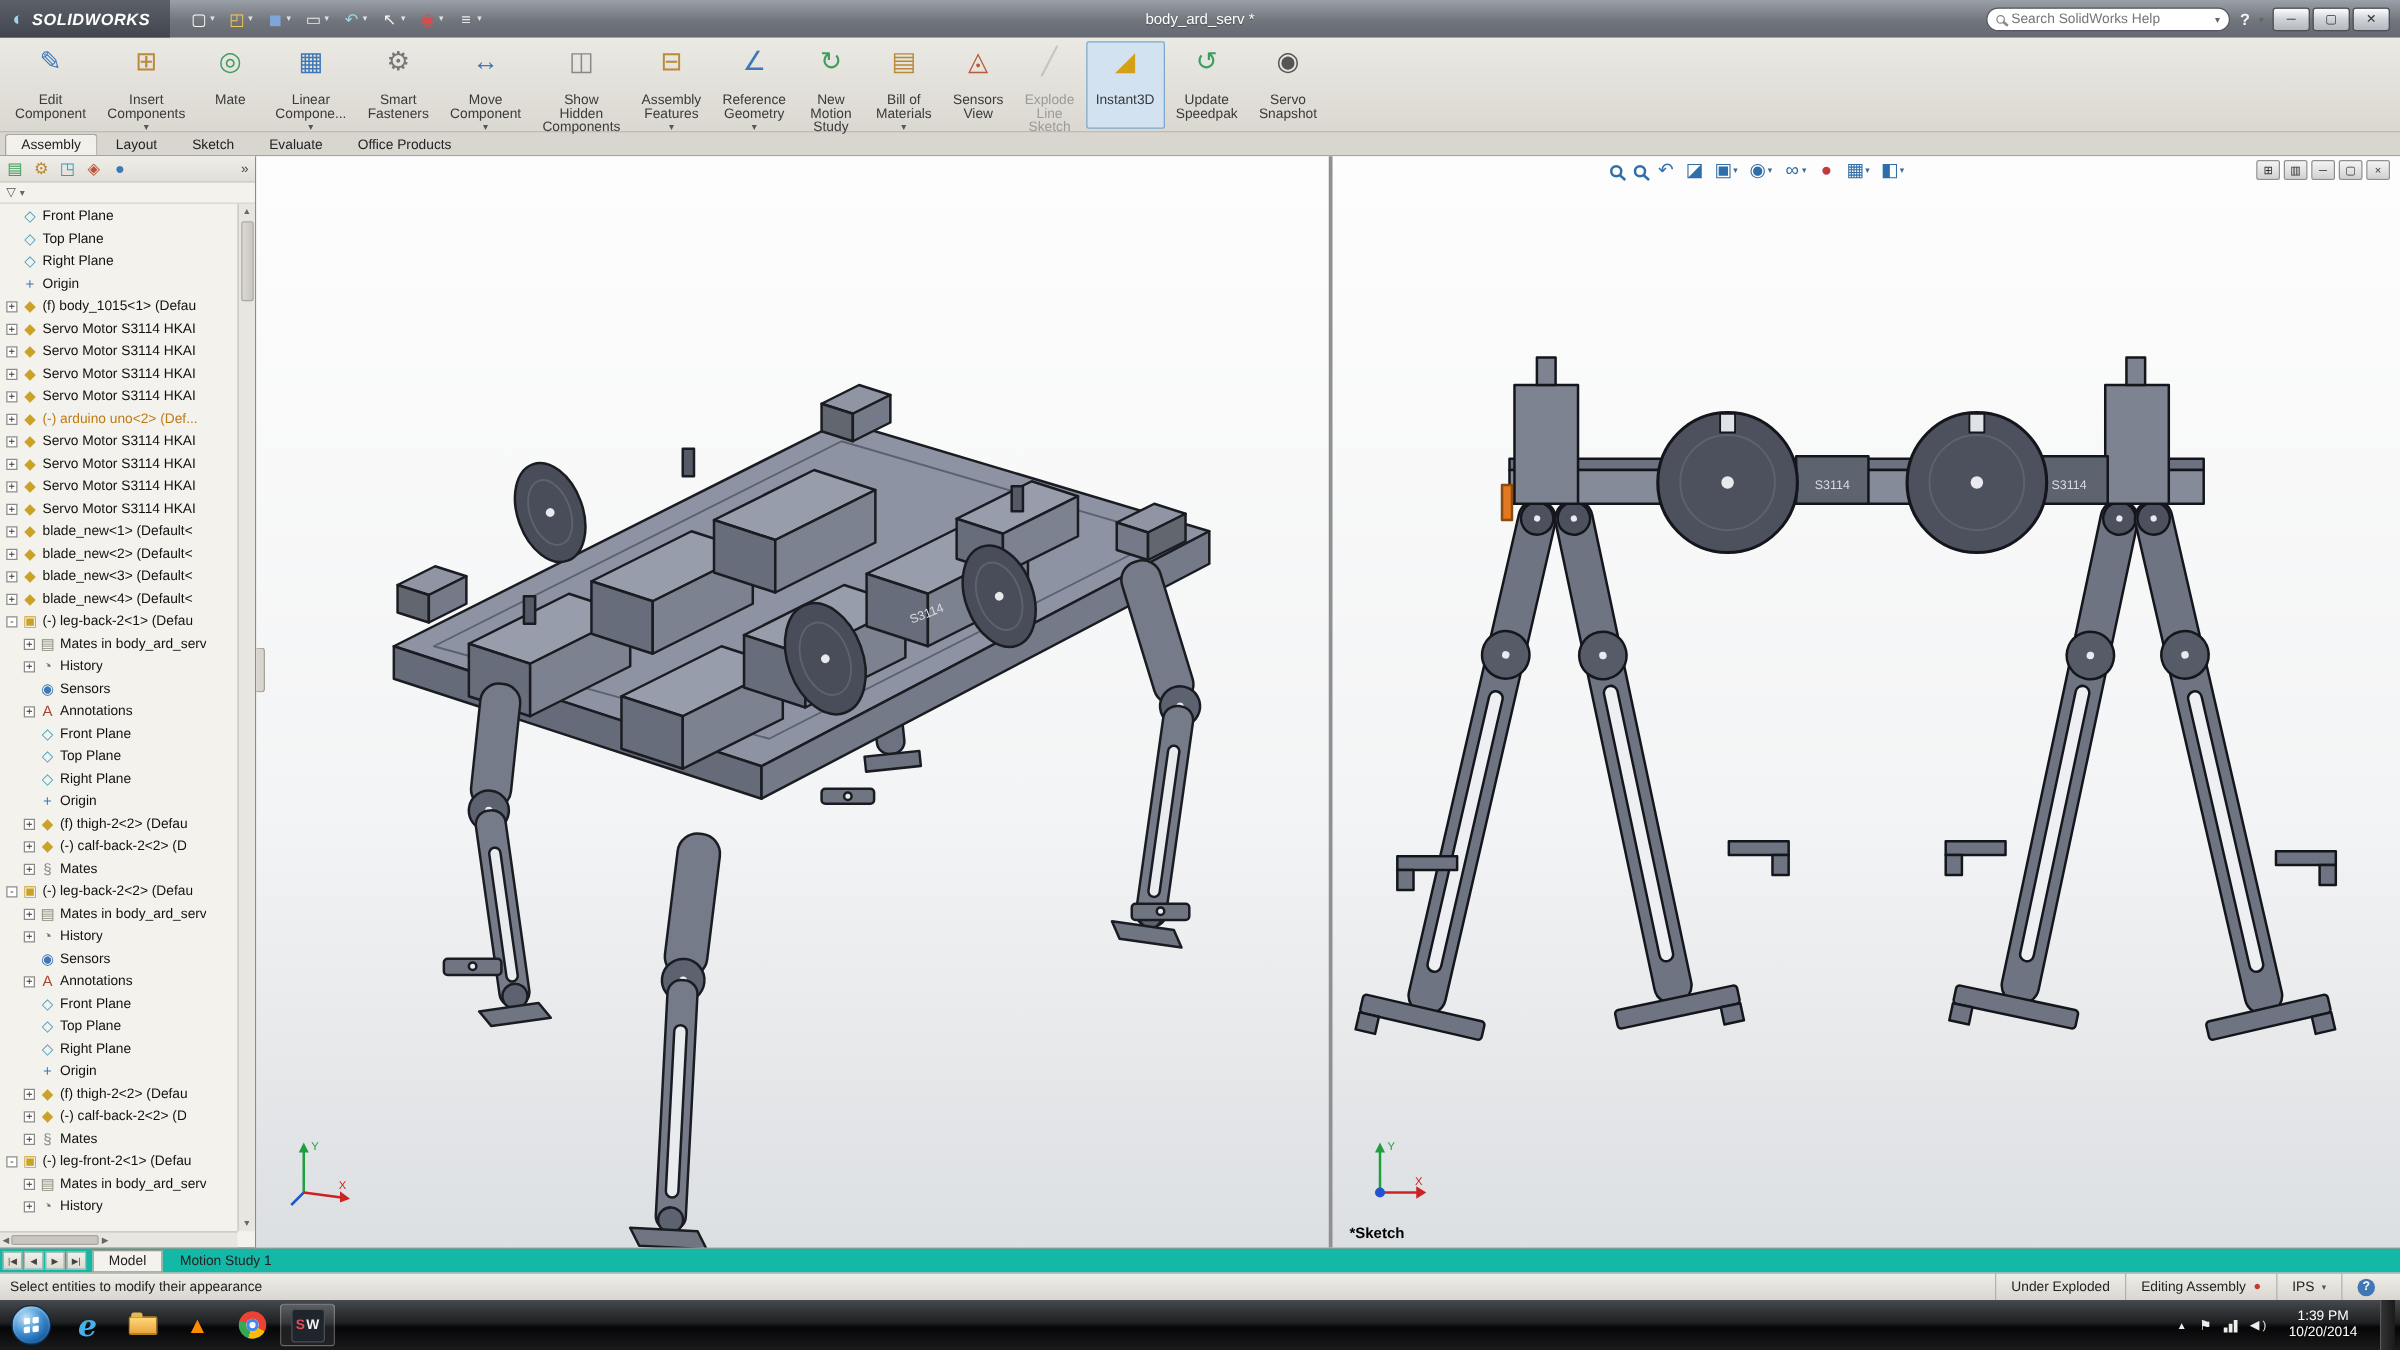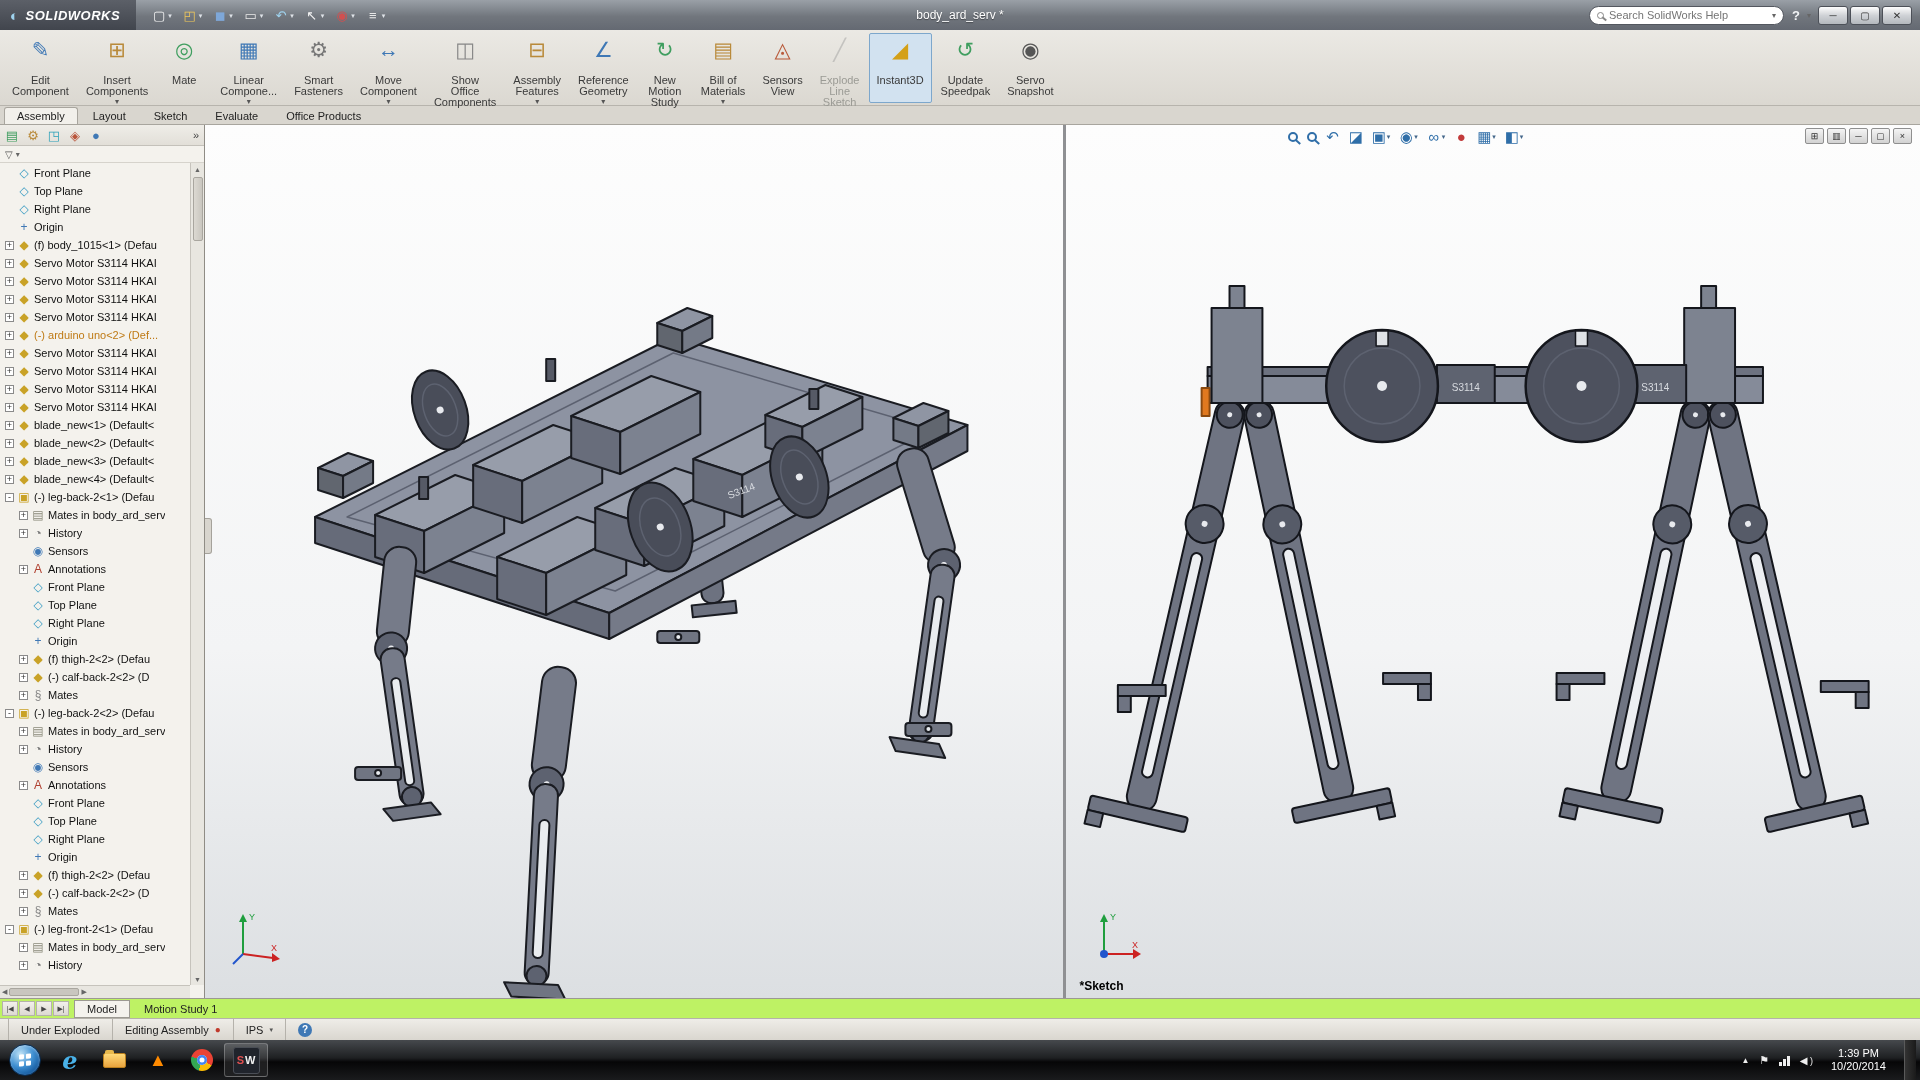--- a/index.html
+++ b/index.html
@@ -71,21 +71,21 @@
 .hicon .dd{font-size:7px;color:#44678a}
 .magicon{width:10px;height:10px;border:2px solid #2f6ea8;border-radius:50%;position:relative;display:inline-block}
 .magicon::after{content:"";position:absolute;width:6px;height:2px;background:#2f6ea8;right:-5px;bottom:-3px;transform:rotate(42deg)}
 .vp-controls{position:absolute;top:3px;right:8px;display:flex;gap:3px;z-index:6}
 .vpc-btn{width:19px;height:16px;background:linear-gradient(#f4f4f4,#d2d2d2);border:1px solid #8f8f8f;font-size:9px;display:flex;align-items:center;justify-content:center;color:#333;border-radius:2px}
 .front-label{position:absolute;left:14px;bottom:5px;font-weight:bold;font-size:12px;color:#000;z-index:4}
 .triad{position:absolute;left:24px;bottom:30px;z-index:4}
 .vp-handle{position:absolute;left:0;top:45%;width:7px;height:36px;background:#d8d5ce;border:1px solid #a5a29b;border-left:none;border-radius:0 3px 3px 0;z-index:6}
 
 
-.bottom-tabs{height:20px;background:#bef264;border-top:1px solid #9c9992;display:flex;align-items:center;padding-left:2px;gap:2px;flex:none}
+.bottom-tabs{height:20px;background:#14b8a6;border-top:1px solid #9c9992;display:flex;align-items:center;padding-left:2px;gap:2px;flex:none}
 .bt-nav{display:flex;gap:1px;margin-right:3px}
 .bt-nav span{min-width:16px;height:15px;font-size:7px;display:flex;align-items:center;justify-content:center;color:#444;border:1px solid #b5b2ab;background:linear-gradient(#f2f0eb,#ddd9d2);padding:0 2px}
 .btab{font-size:11px;padding:2px 12px;border:1px solid transparent;color:#222}
 .btab.active{background:#f4f2ed;border-color:#9c9992}
 
 
 .statusbar{height:22px;background:linear-gradient(#efede8,#d9d6cf);border-top:1px solid #b5b2ab;display:flex;align-items:center;font-size:11px;color:#222;padding:0 8px;flex:none}
 .sb-msg{flex:1}
 .sb-seg{display:flex;align-items:center;gap:6px;border-left:1px solid #b5b2ab;padding:0 12px;height:100%}
 .sb-seg .dd{font-size:7px;color:#555}
@@ -206,21 +206,21 @@
       </div>
       <div class="rbtn">
         <span class="gi" style="color: rgb(63, 120, 181); font-size: 21px;">↔</span>
         <div class="rlbl">Move
 Component</div>
         <span class="dd">▾</span>
       </div>
       <div class="rbtn">
         <span class="gi" style="color: rgb(136, 136, 136); font-size: 21px;">◫</span>
         <div class="rlbl">Show
-Office
+Hidden
 Components</div>
       </div>
       <div class="rbtn">
         <span class="gi" style="color: rgb(185, 138, 58); font-size: 21px;">⊟</span>
         <div class="rlbl">Assembly
 Features</div>
         <span class="dd">▾</span>
       </div>
       <div class="rbtn">
         <span class="gi" style="color: rgb(63, 120, 181); font-size: 21px;">∠</span>
@@ -845,20 +845,21 @@
         <span>▶</span>
         <span>▶|</span>
       </div>
     <div id="btabs" style="display:flex;gap:1px">
         <div class="btab active">Model</div>
         <div class="btab">Motion Study 1</div>
       </div>
   </div>
 
   <div class="statusbar">
+    <span class="sb-msg">Select entities to modify their appearance</span>
     <div class="sb-seg">
       <span>Under Exploded</span>
     </div>
     <div class="sb-seg">
       <span>Editing Assembly</span>
       <span style="color:#c0392b;font-size:10px">●</span>
     </div>
     <div class="sb-seg">
       <span>IPS</span>
       <span class="dd">▾</span>

